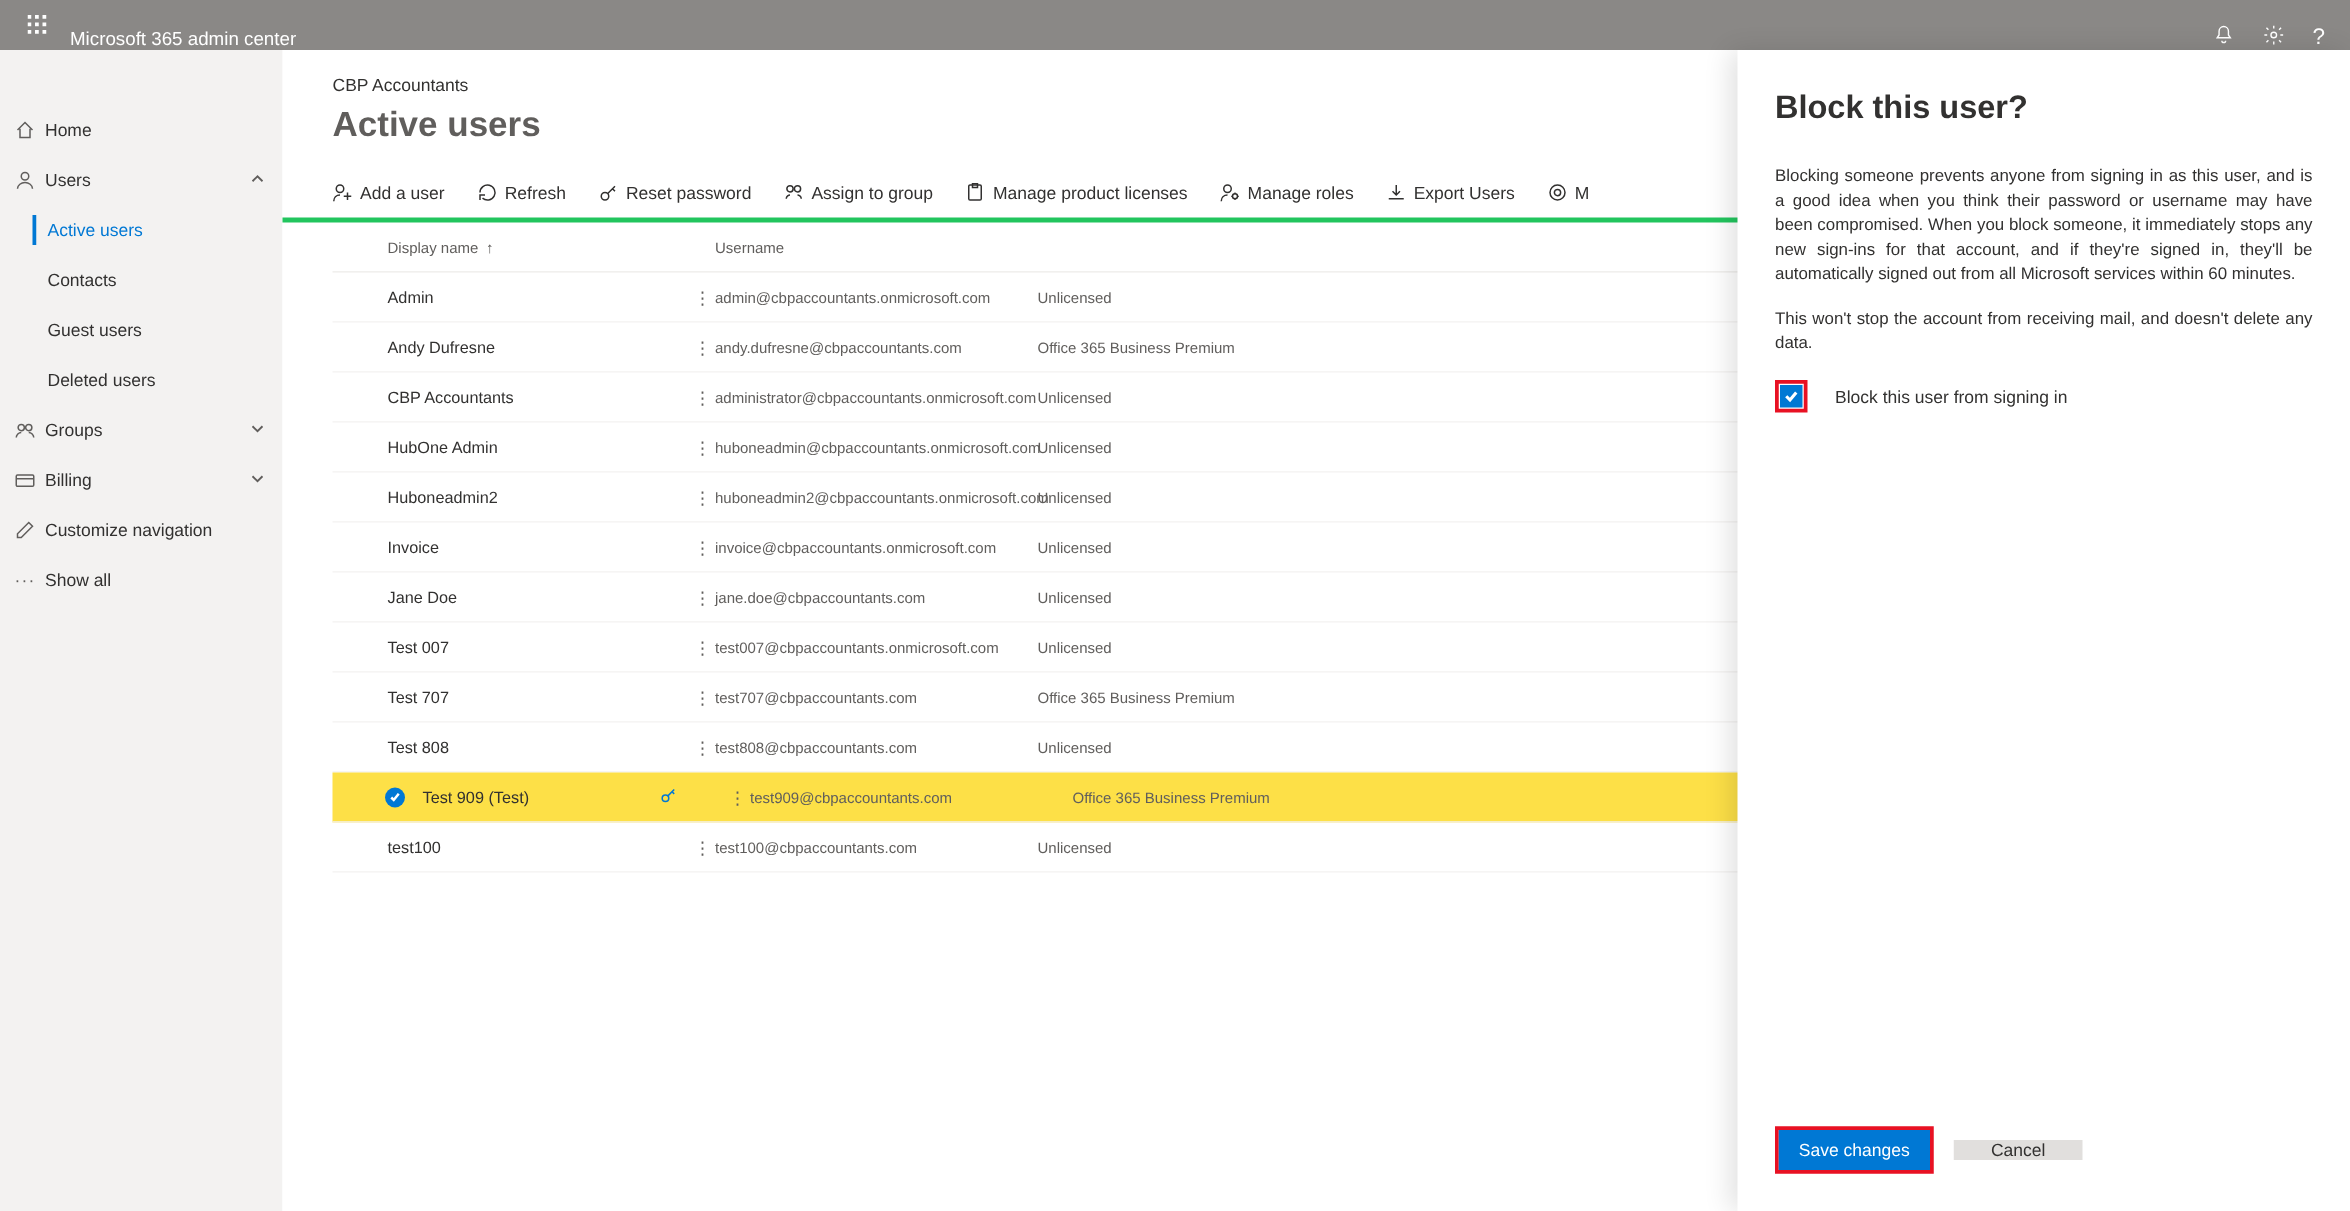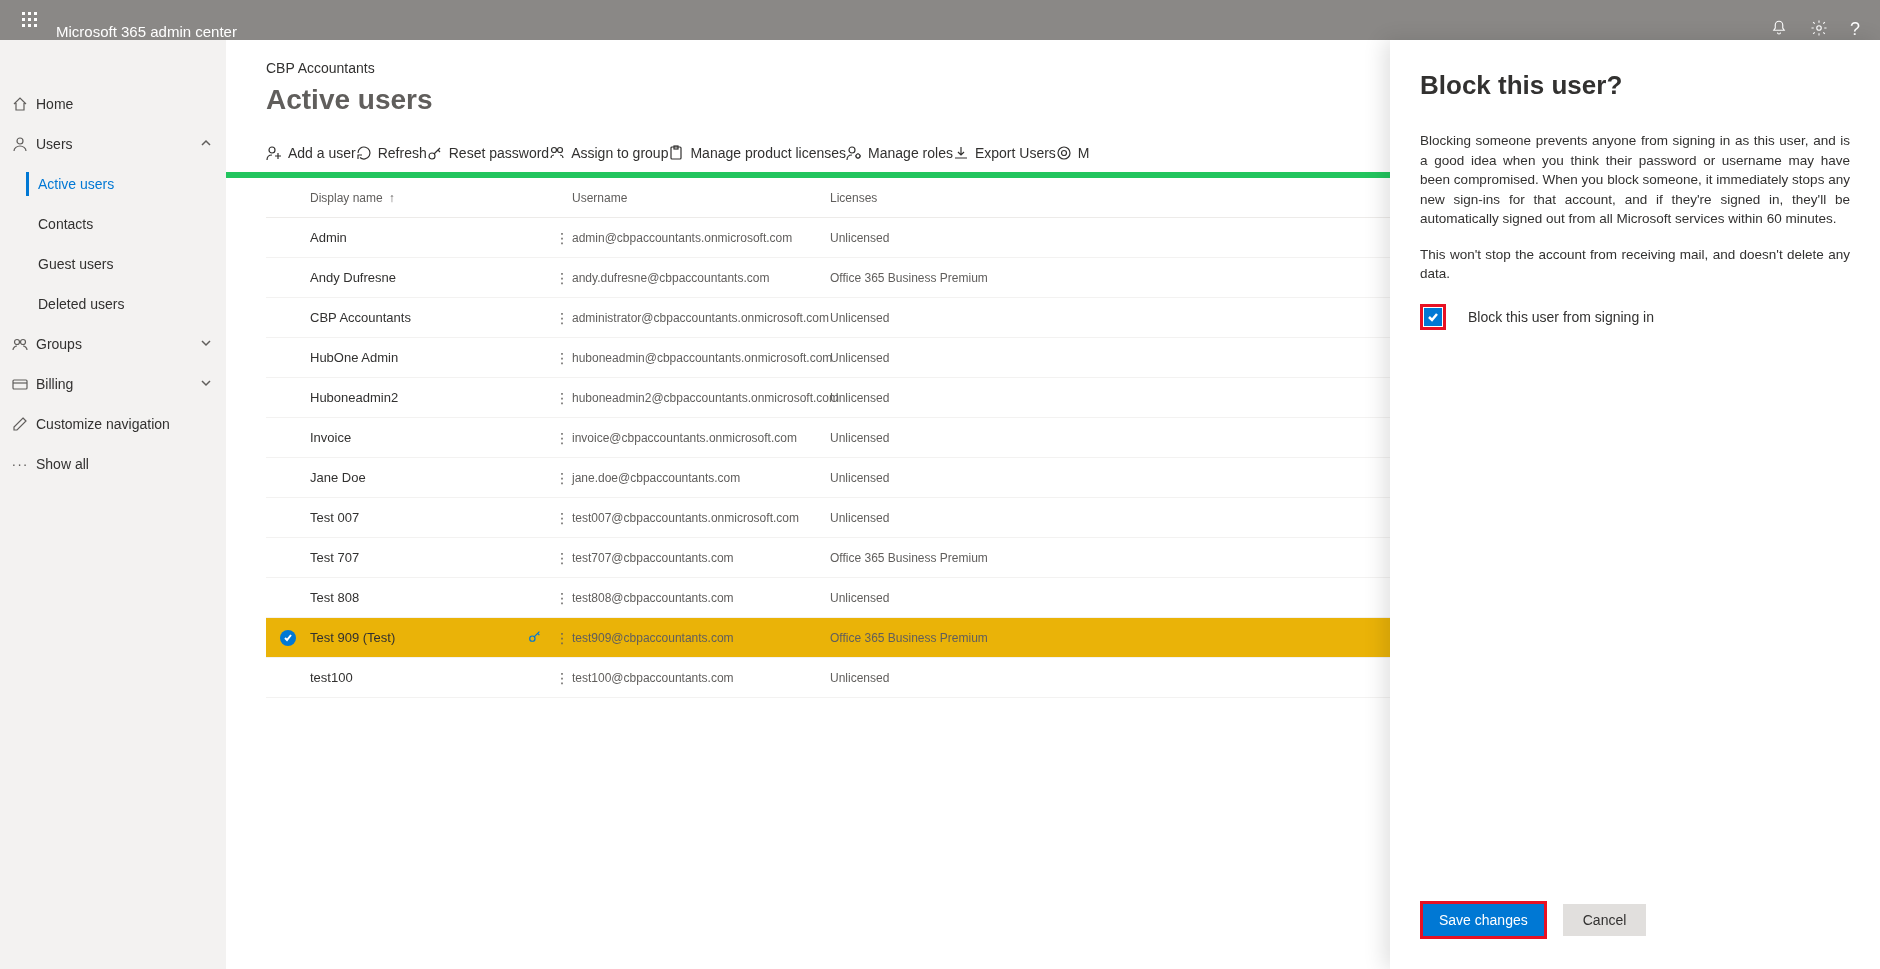--- a/index.html
+++ b/index.html
@@ -26,56 +26,56 @@
 .sb-item.active::before { content:""; position:absolute; left:26px; top:8px; bottom:8px; width:3px; background:#0078d4;}
 .sb-ico { width: 20px; display:flex; align-items:center; justify-content:center; margin-right:6px;}
 .sb-ico svg { width:16px; height:16px; stroke:#605e5c; fill:none; }
 .sb-chev { margin-left:auto; margin-right:14px; }
 .sb-chev svg { width:12px; height:12px; stroke:#605e5c; fill:none; }
 
 
 .main { position: absolute; top: 40px; left: 226px; right: 0; bottom: 0; background: #fff; }
 .crumb { padding: 20px 40px 0; font-size: 14px; color:#323130; }
 .page-title { padding: 8px 40px 18px; font-size: 28px; font-weight: 600; color:#605e5c;}
-.cmdbar { padding: 0 40px; border-bottom: 6px solid #22c55e; height: 44px; display:flex; align-items:center; gap:0; color:#323130;}
+.cmdbar { padding: 0 40px; border-bottom: 4px solid #22c55e; height: 44px; display:flex; align-items:center; gap:26px; color:#323130;}
 .cmdbar .cmd { display:flex; align-items:center; gap:6px; font-size:14px; cursor:pointer;}
 .cmdbar .cmd svg { width:16px; height:16px; stroke:#323130; fill:none; }
 
 
 .tbl { margin: 0 40px; }
 .thead { display:flex; height:40px; align-items:center; font-size:12px; color:#605e5c; border-bottom:1px solid #edebe9;}
 .col-chk { width:44px; display:flex; align-items:center; justify-content:center;}
 .col-name { width:242px; padding-left:0;}
 .col-menu { width:20px; }
 .col-user { width:258px; padding-left:0;}
 .col-lic { flex:1; }
 .sort-arrow { margin-left:6px; }
 
 .trow { display:flex; height:40px; align-items:center; font-size:13px; border-bottom:1px solid #f3f2f1; position:relative;}
 .trow .col-name { color:#323130; font-weight:400;}
 .trow .col-user, .trow .col-lic { color:#605e5c; font-size:12px;}
-.trow.sel { background:#eab308; }
+.trow.sel { background:#fde047;padding-left:28px; }
 .sel-circle { width:16px; height:16px; border-radius:50%; background:#0078d4; display:flex; align-items:center; justify-content:center;}
 .sel-circle svg { width:10px; height:10px; stroke:#fff; fill:none; stroke-width:2;}
 .kmenu { color:#605e5c; font-size:14px; display:flex; align-items:center; justify-content:center; width:20px;}
 .key-ico { position:absolute; left:262px; }
 .key-ico svg { width:14px; height:14px; stroke:#0078d4; fill:none; }
 
 
 .panel { position: absolute; top: 40px; right: 0; width: 490px; bottom: 0; background:#fff; box-shadow: -6px 0 20px rgba(0,0,0,0.12); padding: 30px; }
 .panel h2 { font-size: 26px; font-weight:700; margin-bottom: 30px;}
 .panel p { font-size: 13.5px; color:#323130; margin-bottom:16px; line-height:1.45; text-align:justify;}
 .cb-wrap { display:flex; align-items:center; gap:22px; margin-top:20px;}
 .cb-hl { border:3px solid #e81123; padding:1px; display:inline-flex;}
 .cb-box { width:18px; height:18px; background:#0078d4; display:flex; align-items:center; justify-content:center;}
 .cb-box svg { width:12px; height:12px; stroke:#fff; stroke-width:2.5; fill:none;}
 .panel-actions { position:absolute; bottom:30px; left:30px; display:flex; gap:16px; align-items:center;}
 .btn-hl { border:3px solid #e81123; padding:0; display:inline-flex;}
 .btn-primary { background:#0078d4; color:#fff; border:none; height:32px; padding:0 16px; font-size:14px; cursor:pointer;}
-.btn-secondary { background:#e1dfdd; color:#323130; border:none; height:32px; padding:0 20px; font-size:14px; cursor:pointer;}
+.btn-secondary { background:#e1dfdd; color:#323130; border:none; height:16px; padding:0 30px; font-size:14px; cursor:pointer;}
 </style>
 </head>
 <body>
 
 <div class="topbar">
   <div class="waffle">
     <svg viewBox="0 0 16 16">
         <g fill="#fff">
           <rect x="0" y="0" width="3" height="3"></rect>
           <rect x="6" y="0" width="3" height="3"></rect>
@@ -243,21 +243,20 @@
         <span>M</span>
       </div>
   </div>
 
   <div class="tbl">
     <div class="thead">
       <div class="col-chk"></div>
       <div class="col-name"><span>Display name</span><span class="sort-arrow">↑</span></div>
       <div class="col-menu"></div>
       <div class="col-user"><span>Username</span></div>
-      <div class="col-lic"><span>Licenses</span></div>
     </div>
     <div id="tbody">
         <div class="trow">
           <div class="col-chk"></div>
           <div class="col-name">Admin</div>
           <div class="col-menu kmenu">⋮</div>
           <div class="col-user">admin@cbpaccountants.onmicrosoft.com</div>
           <div class="col-lic">Unlicensed</div>
         </div>
         <div class="trow">

